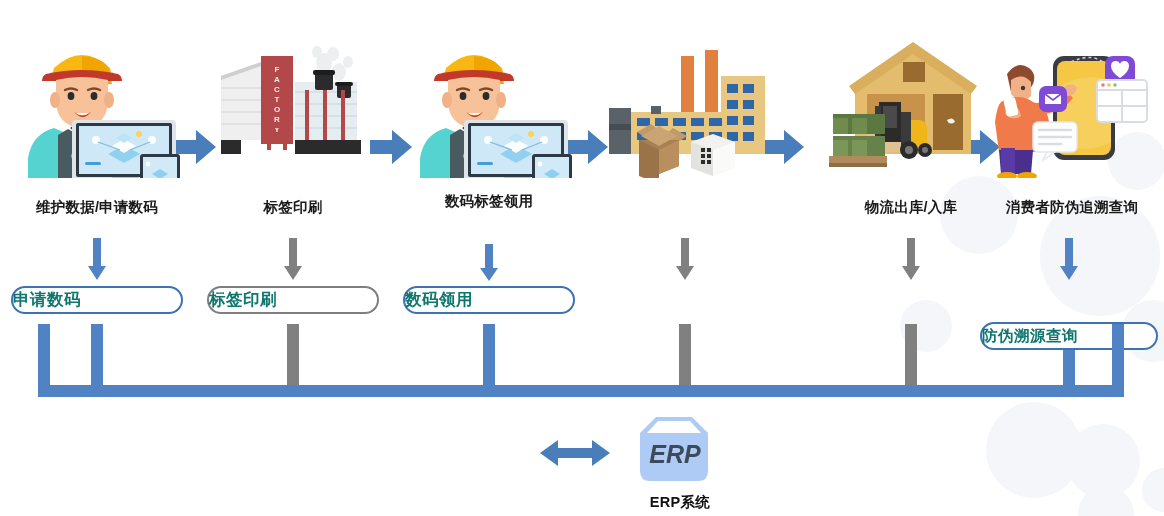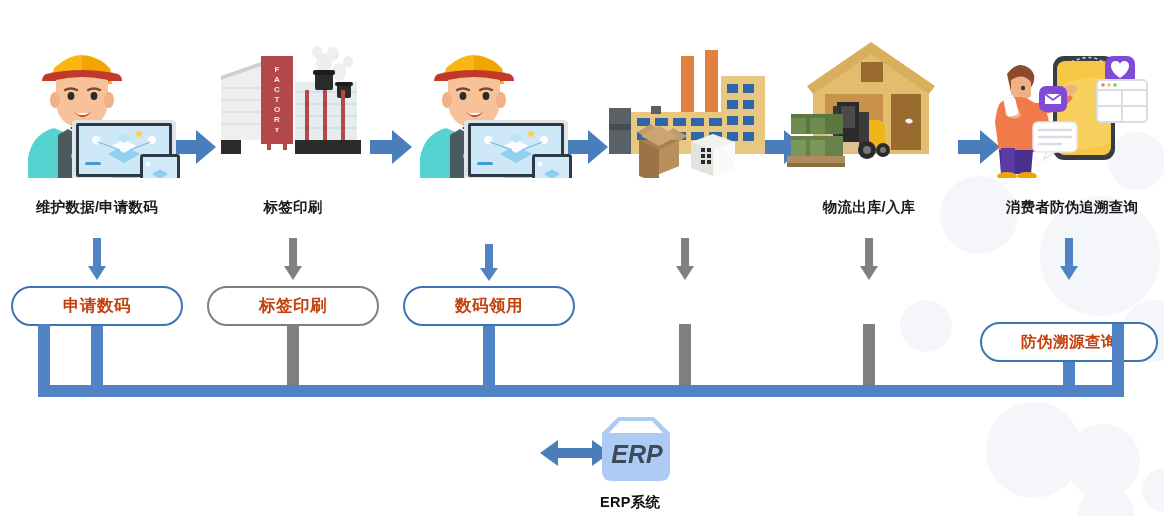--- a/index.html
+++ b/index.html
@@ -26,43 +26,43 @@
     text-align:center;font-size:14.5px;color:#1a1a1a;
     font-weight:600;line-height:19px;letter-spacing:.2px;
   }
 
   
   .downarrow{position:absolute;left:87px;top:238px;width:20px;height:46px;}
 
   
   .pill{
     position:absolute;top:286px;left:11px;
-    width:172px;height:40px;
+    width:172px;height:28px;
     box-sizing:border-box;
     border-radius:21px;
     background:#ffffff;
-    display:flex;align-items:center;justify-content:center;
-    font-size:16.5px;font-weight:700;color:#c2410c;
+    display:flex;align-items:center;
+    font-size:16.5px;font-weight:700;color:#0f766e;
     letter-spacing:.5px;
     z-index:4;
   }
   .pill.blue{border:2.5px solid #3d72b4;}
   .pill.gray{border:2.5px solid #7f7f7f;}
   .pill.wide{width:178px;left:8px;font-size:15.5px;margin-top:36px;}
 
   
   .stem{position:absolute;width:12px;z-index:3;}
   .stem.blue{background:#5183c4;}
   .stem.gray{background:#808080;}
 
   
   .bus{position:absolute;z-index:3;background:#5183c4;}
 
   
-  .sys{position:absolute;z-index:5;text-align:left;}
+  .sys{position:absolute;z-index:5;text-align:right;}
   .sys-label{font-size:14.5px;font-weight:700;color:#111;margin-top:6px;letter-spacing:.3px;}
   .dblarrow{position:absolute;z-index:5;}
 </style>
 </head>
 <body>
 
 <div id="stage">
 
   <div class="bg-layer">
     <div class="blob" style="left:940px;top:176px;width:78px;height:78px;"></div>
@@ -259,20 +259,21 @@
         </g>
         <rect x="100" y="149" width="26" height="4" fill="#b9c2c9"></rect>
         <rect x="84" y="152" width="58" height="4" rx="2" fill="#cfd6db"></rect>
         <rect x="128" y="126" width="40" height="32" rx="3" fill="#2b3a46"></rect>
         <rect x="131" y="129" width="34" height="26" fill="#d2eaf8"></rect>
         <path d="M140 146 l8 -5 l8 5 l-8 5z" fill="#8ed0f0"></path>
         <circle cx="136" cy="136" r="2.4" fill="#ffffff"></circle>
       </svg>
     </div>
     <div class="caption" style="top:192px;">
+      <div>数码标签领用</div>
     </div>
     <svg class="downarrow" style="top:244px;height:40px;" viewBox="0 0 20 40">
       <path d="M6 0 h8 v24 h5 l-9 13 l-9 -13 h5 z" fill="#5183c4"></path>
     </svg>
     <div class="pill blue">
       <span>数码领用</span>
     </div>
     <div class="stem blue" style="left:91px;top:324px;height:64px;"></div>
   </div>
 
@@ -331,21 +332,21 @@
             <rect x="6" y="12" width="4" height="4"></rect>
         </g>
       </svg>
     </div>
     <svg class="downarrow" viewBox="0 0 20 46">
       <path d="M6 0 h8 v28 h5 l-9 14 l-9 -14 h5 z" fill="#808080"></path>
     </svg>
     <div class="stem gray" style="left:91px;top:324px;height:64px;"></div>
   </div>
 
-  <div class="col" style="left:772px;">
+  <div class="col" style="left:814px;">
     <div class="illus">
       <svg width="180" height="150" viewBox="0 0 180 150">
 
         <path d="M34 56 L92 18 L150 56 v70 H34 z" fill="#e3bc6e"></path>
         <path d="M28 58 L92 14 L156 58 l-6 8 L92 26 L34 66z" fill="#d9ae5c"></path>
         <rect x="82" y="34" width="22" height="20" fill="#9a6b2f"></rect>
         <rect x="112" y="66" width="30" height="56" fill="#9a6b2f"></rect>
         <path d="M126 92 q6 -4 8 2 q-6 4 -8 -2z" fill="#f2f2f2"></path>
         <rect x="46" y="66" width="58" height="58" fill="#c8924a"></rect>
         <rect x="46" y="100" width="58" height="24" fill="#e0c193"></rect>

